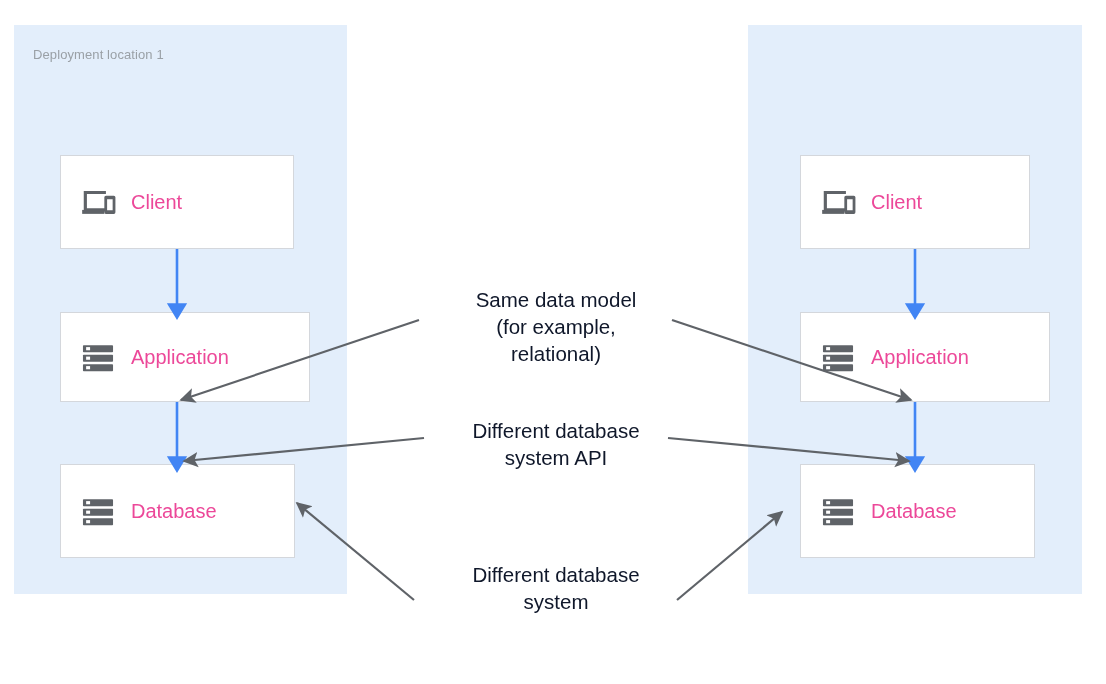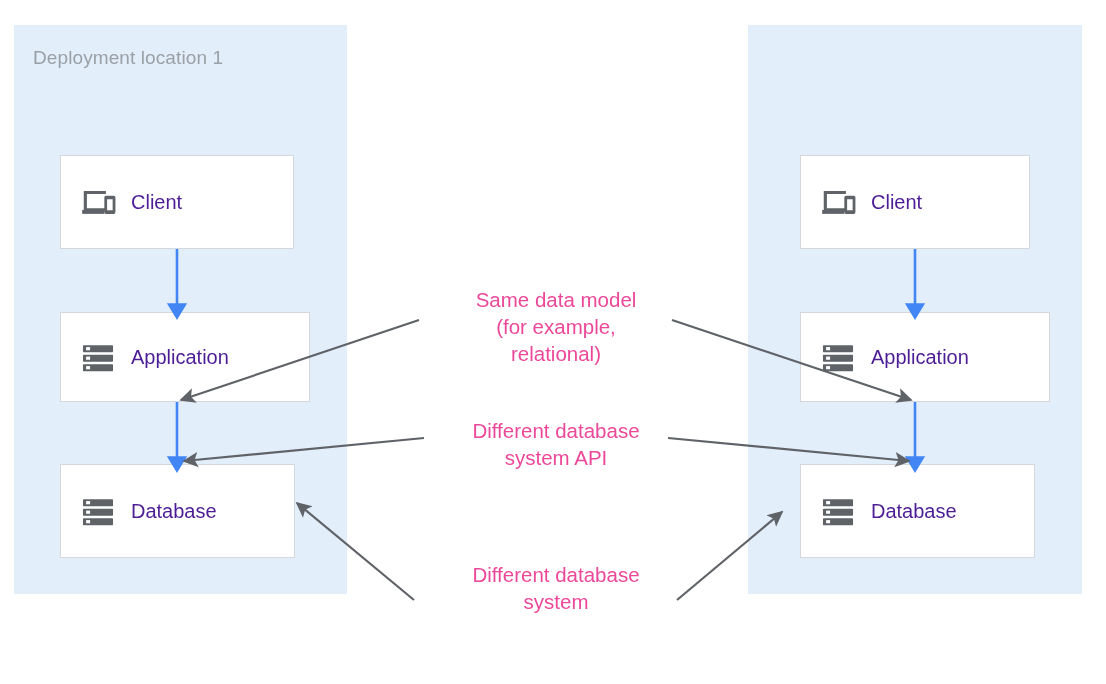--- a/index.html
+++ b/index.html
@@ -22,21 +22,21 @@
     width: 1106px;
     height: 684px;
   }
   .zone {
     position: absolute;
     background: #e3eefb;
   }
   .zone-title {
     position: absolute;
     color: #9aa0a6;
-    font-size: 19px;
+    font-size: 13px;
     font-family: "Liberation Sans", sans-serif;
     white-space: nowrap;
     letter-spacing: 0.1px;
   }
   .node {
     position: absolute;
     background: #ffffff;
     border: 1px solid #d4d7dc;
     box-sizing: border-box;
     display: flex;
@@ -47,29 +47,29 @@
   }
   .node-icon {
     flex: 0 0 auto;
     width: 38px;
     height: 38px;
     display: block;
     margin-right: 14px;
   }
   .node-label {
     font-size: 20px;
-    color: #4c1d95;
+    color: #ec4899;
     font-family: "Liberation Sans", sans-serif;
     white-space: nowrap;
     line-height: 1;
   }
   .annotation {
     position: absolute;
     font-size: 20.5px;
-    color: #ec4899;
+    color: #0f172a;
     font-family: "Liberation Sans", sans-serif;
     text-align: center;
     line-height: 1.32;
     white-space: pre-line;
   }
   svg.overlay {
     position: absolute;
     left: 0; top: 0;
     width: 1106px;
     height: 684px;

